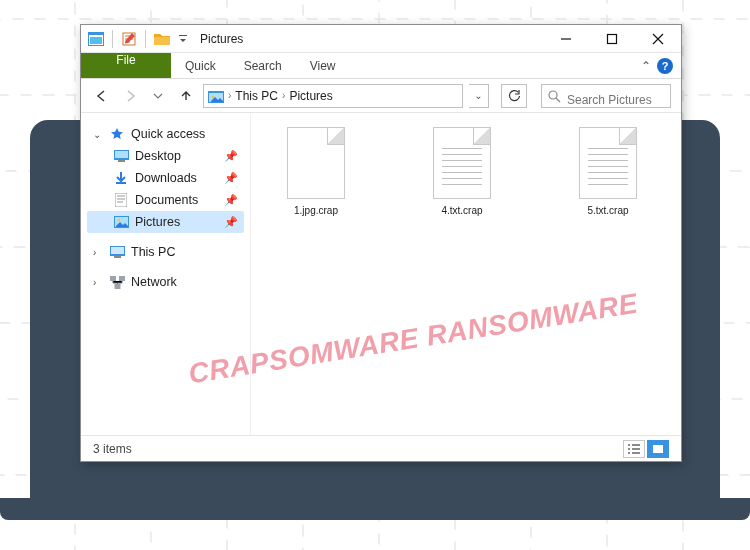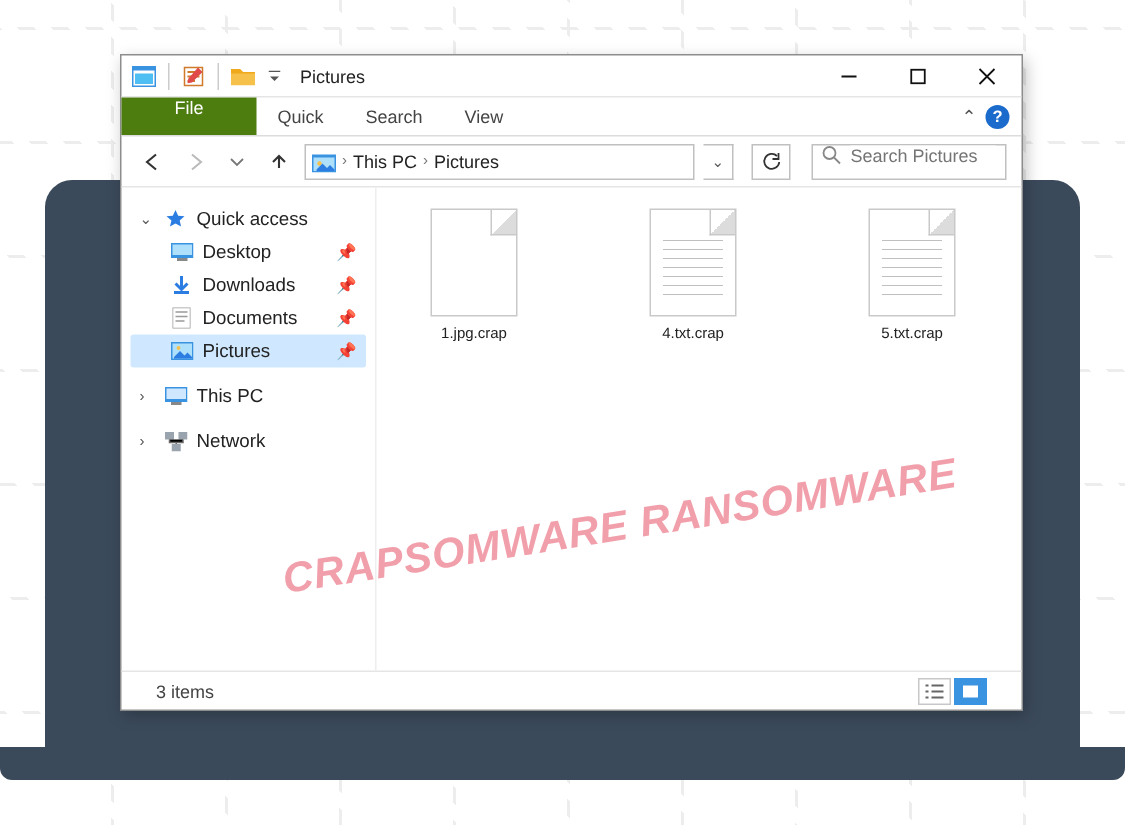--- a/index.html
+++ b/index.html
@@ -21,21 +21,21 @@
     position: absolute; left: 30px; top: 120px; width: 690px; height: 400px;
     background: #3b4a5b; border-radius: 18px;
   }
   .laptop-base {
     position: absolute; left: 0px; top: 498px; width: 750px; height: 22px;
     background: #3b4a5b; border-radius: 0 0 8px 8px;
   }
 
   
   .window {
-    position: absolute; left: 80px; top: 36px; width: 602px; height: 438px;
+    position: absolute; left: 80px; top: 24px; width: 602px; height: 438px;
     background: #fff; border: 1px solid #8d8d8d;
     box-shadow: 2px 3px 10px rgba(0,0,0,.25);
     display: flex; flex-direction: column;
   }
 
   
   .titlebar { height: 28px; display: flex; align-items: center; border-bottom: 1px solid #e5e5e5; }
   .qat { display: flex; align-items: center; gap: 3px; padding-left: 4px; }
   .qat-btn { width: 22px; height: 22px; display:flex;align-items:center;justify-content:center; }
   .qat-sep { width:1px; height:18px; background:#ccc; margin:0 2px; }
@@ -52,21 +52,21 @@
 
   
   .addrrow { height: 34px; display:flex; align-items:center; gap:6px; padding:0 10px; border-bottom:1px solid #e5e5e5;}
   .nav-arrow { width:22px;height:22px; display:flex;align-items:center;justify-content:center; color:#666;}
   .nav-arrow.disabled{color:#bbb;}
   .nav-arrow.enabled{color:#333;}
   .addrbox { flex:0 0 260px; height:24px; border:1px solid #c0c0c0; display:flex; align-items:center; padding:0 4px; gap:4px; font-size:12px; color:#222;}
   .addrbox .chev{color:#777; font-size:10px;}
   .addr-dd { width:20px; height:24px; border:1px solid #c0c0c0; border-left:none; display:flex;align-items:center;justify-content:center; color:#555; font-size:10px;}
   .refresh { width:26px; height:24px; border:1px solid #c0c0c0; margin-left:6px; display:flex;align-items:center;justify-content:center; color:#333;}
-  .search { flex:1; height:24px; border:1px solid #c0c0c0; display:flex; align-items:flex-start; margin-left:8px; padding:0 6px; gap:6px;}
+  .search { flex:1; height:24px; border:1px solid #c0c0c0; display:flex; align-items:flex-end; margin-left:8px; padding:0 6px; gap:6px;}
   .search input{border:none;outline:none;font-size:12px;color:#888; width:100%;}
   .search .sicon{color:#888;}
 
   
   .body { flex:1; display:flex; min-height:0; position:relative;}
   .nav { width:170px; border-right:1px solid #eee; padding:10px 6px; font-size:12.5px; color:#222;}
   .nav-item{display:flex;align-items:center; gap:6px; height:22px; padding-left:6px; border-radius:2px;}
   .nav-item.selected{background:#cfe8ff;}
   .nav-item .caret{width:10px; color:#555; font-size:10px;}
   .nav-item .ico{width:16px;height:16px; display:flex;align-items:center;justify-content:center;}
@@ -83,21 +83,21 @@
   .file-label{font-size:10px; color:#222; margin-top:6px; white-space:nowrap;}
 
   .watermark{
     position:absolute; left:105px; top:210px; font-size:28px; font-weight:800;
     color: rgba(230,80,100,.55); letter-spacing:.5px;
     transform: rotate(-9deg); pointer-events:none; white-space:nowrap;
     font-style: italic;
   }
 
   
-  .status { height:26px; border-top:1px solid #e5e5e5; display:flex; align-items:center; font-size:12px; color:#444; padding:0 23px;}
+  .status { height:26px; border-top:1px solid #e5e5e5; display:flex; align-items:center; font-size:12px; color:#444; padding:0 12px;}
   .view-toggles{margin-left:auto; display:flex; gap:2px;}
   .vt{width:22px;height:18px;border:1px solid #c8c8c8; display:flex;align-items:center;justify-content:center;}
   .vt.active{background:#3a93e0; border-color:#3a93e0;}
   .vt svg{display:block;}
 
   
   .blue{color:#2b7de1;}
 </style>
 </head>
 <body>

